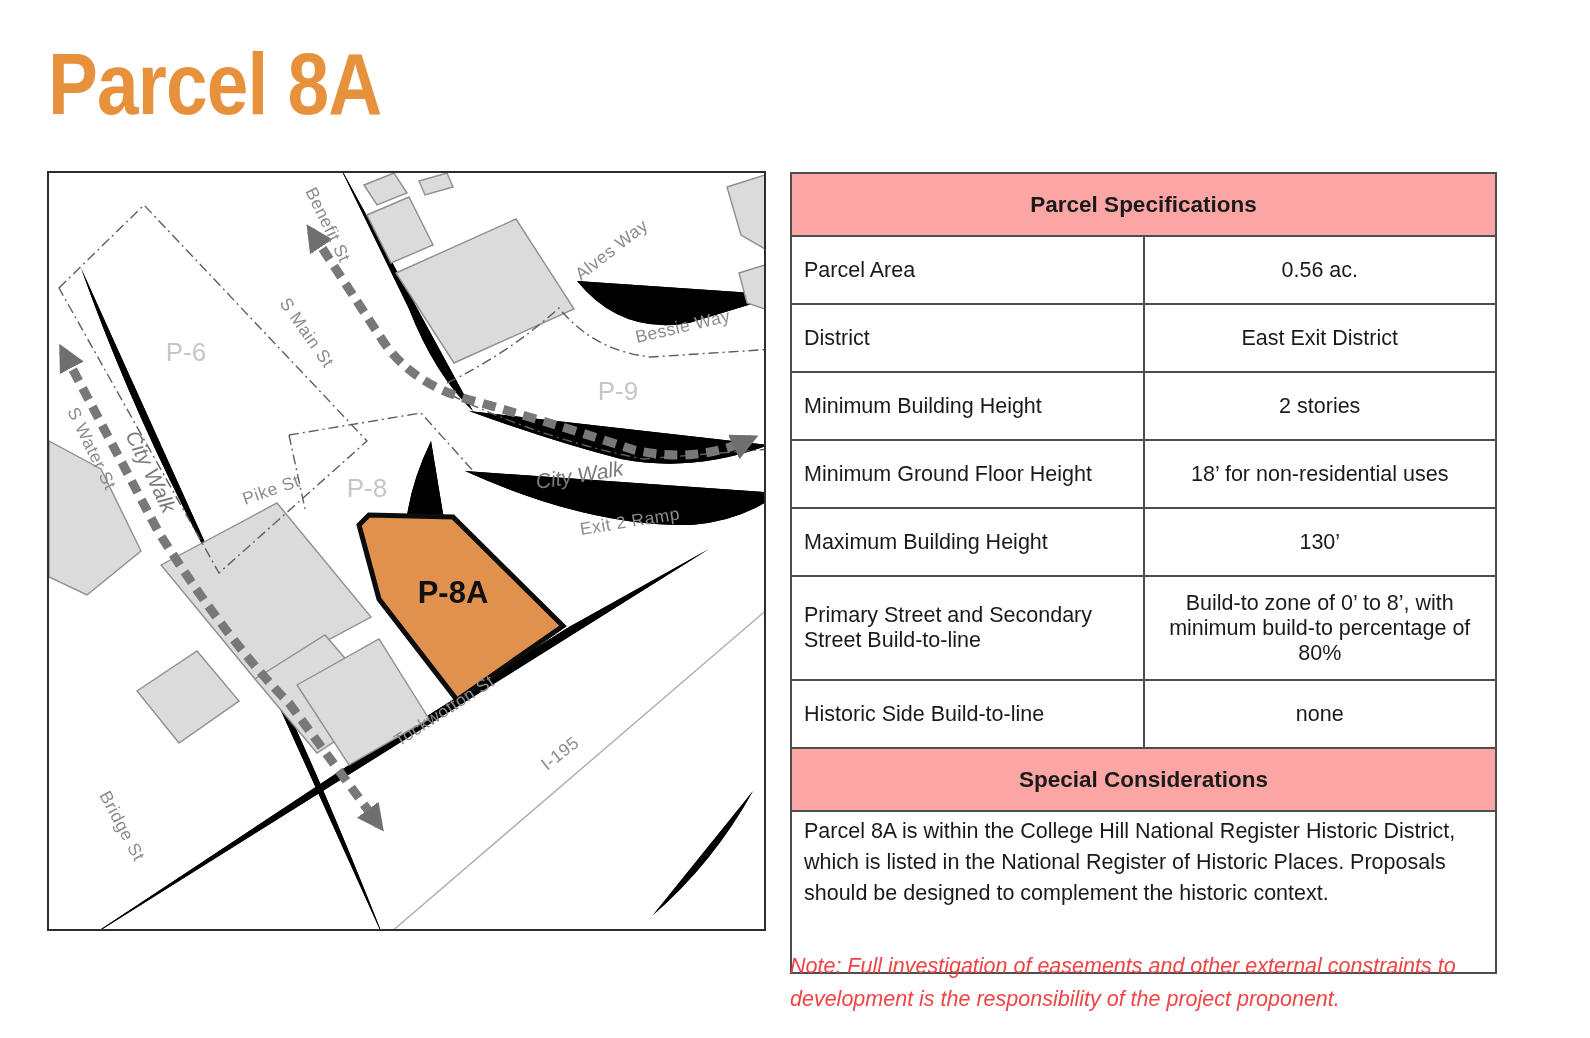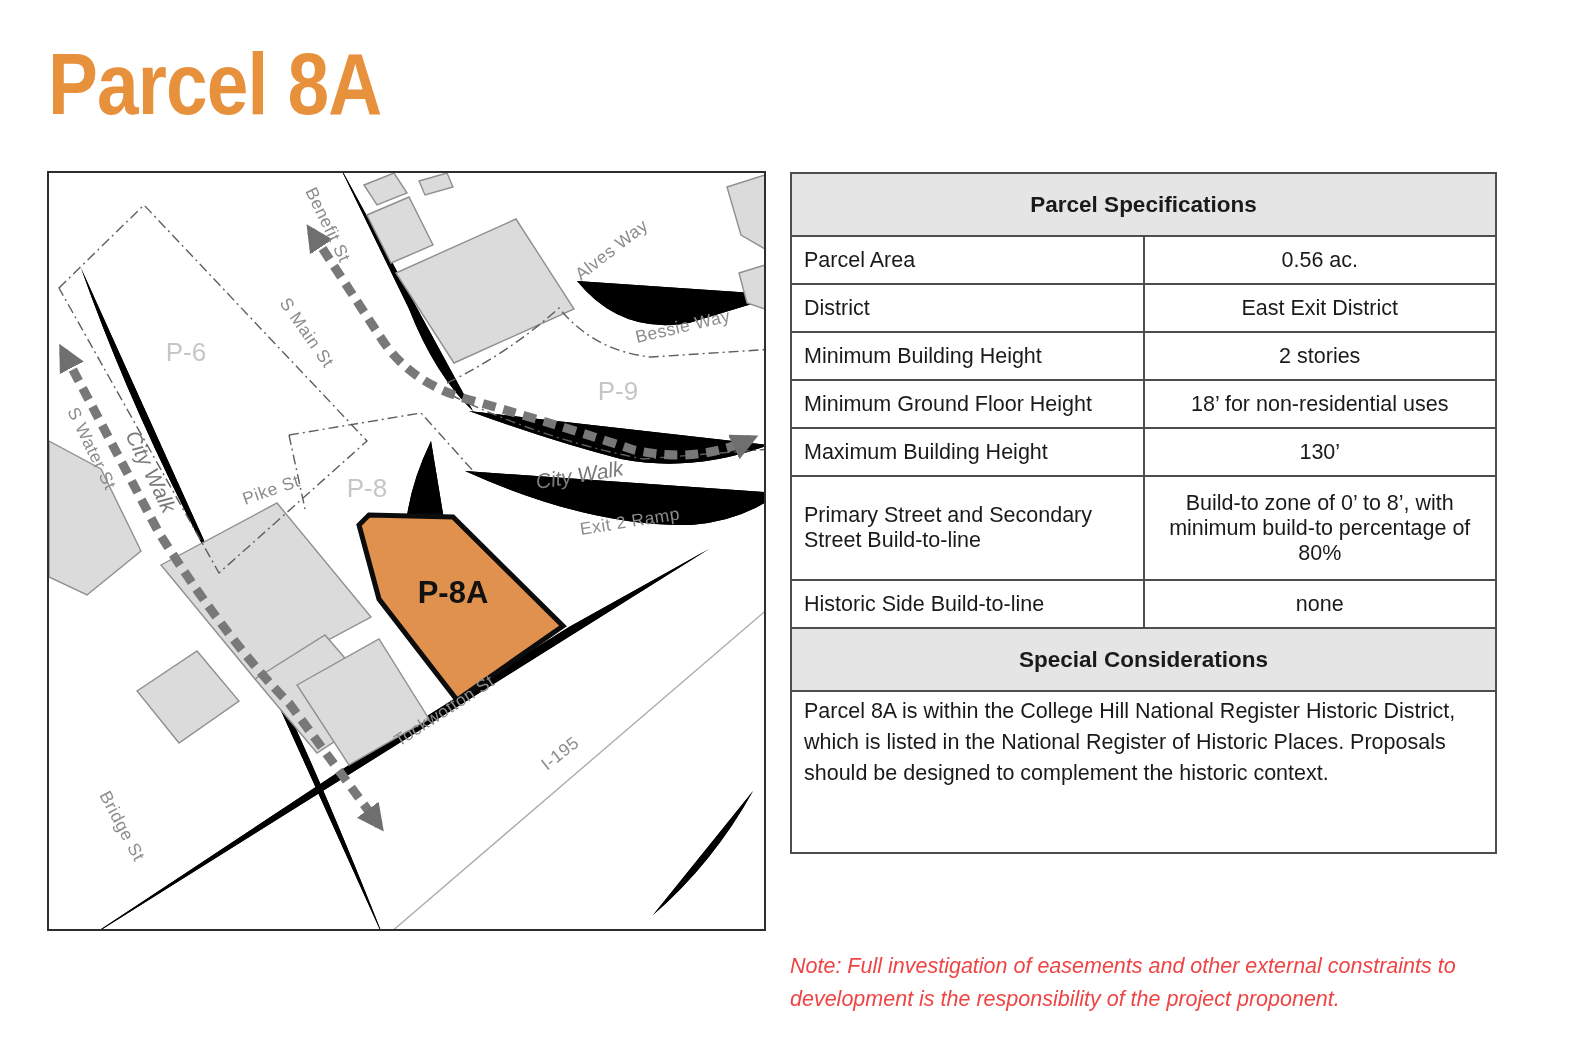--- a/index.html
+++ b/index.html
@@ -20,22 +20,22 @@
   .cwalk{fill:none;stroke:#787878;stroke-width:9;stroke-dasharray:13 8;}
   .stlabel{fill:#8C8C8C;font-size:17.5px;letter-spacing:.5px;}
   .cwlabel{fill:#7A7A7A;font-size:21px;font-style:italic;}
   .plabel{fill:#C6C6C6;font-size:26px;text-anchor:middle;}
   .p8a-label{fill:#111;font-size:31px;font-weight:bold;text-anchor:middle;}
 
   .spec-panel{position:absolute;left:790px;top:172px;width:707px;}
   table.spec{border-collapse:collapse;width:707px;table-layout:fixed;
     border:2px solid #4D4D4D;font-size:21.5px;}
   table.spec td{border:2px solid #4D4D4D;padding:4px 12px;box-sizing:border-box;}
-  td.hdr{background:#e5e5e5;font-weight:bold;text-align:center;font-size:22.5px;height:63px;}
-  td.lbl{text-align:left;width:54.7%;height:48px;}
+  td.hdr{background:#fca5a5;font-weight:bold;text-align:center;font-size:22.5px;height:63px;}
+  td.lbl{text-align:left;width:54.7%;height:68px;}
   td.val{text-align:center;}
   tr.tall td{height:104px;}
   td.special{height:162px;vertical-align:top;padding:12px 14px;line-height:1.44;text-align:left;}
   .note{
     position:absolute;left:790px;top:950px;width:712px;
     font-style:italic;font-size:21.5px;line-height:1.55;color:#ef4444;
   }
 </style>
 </head>
 <body>

